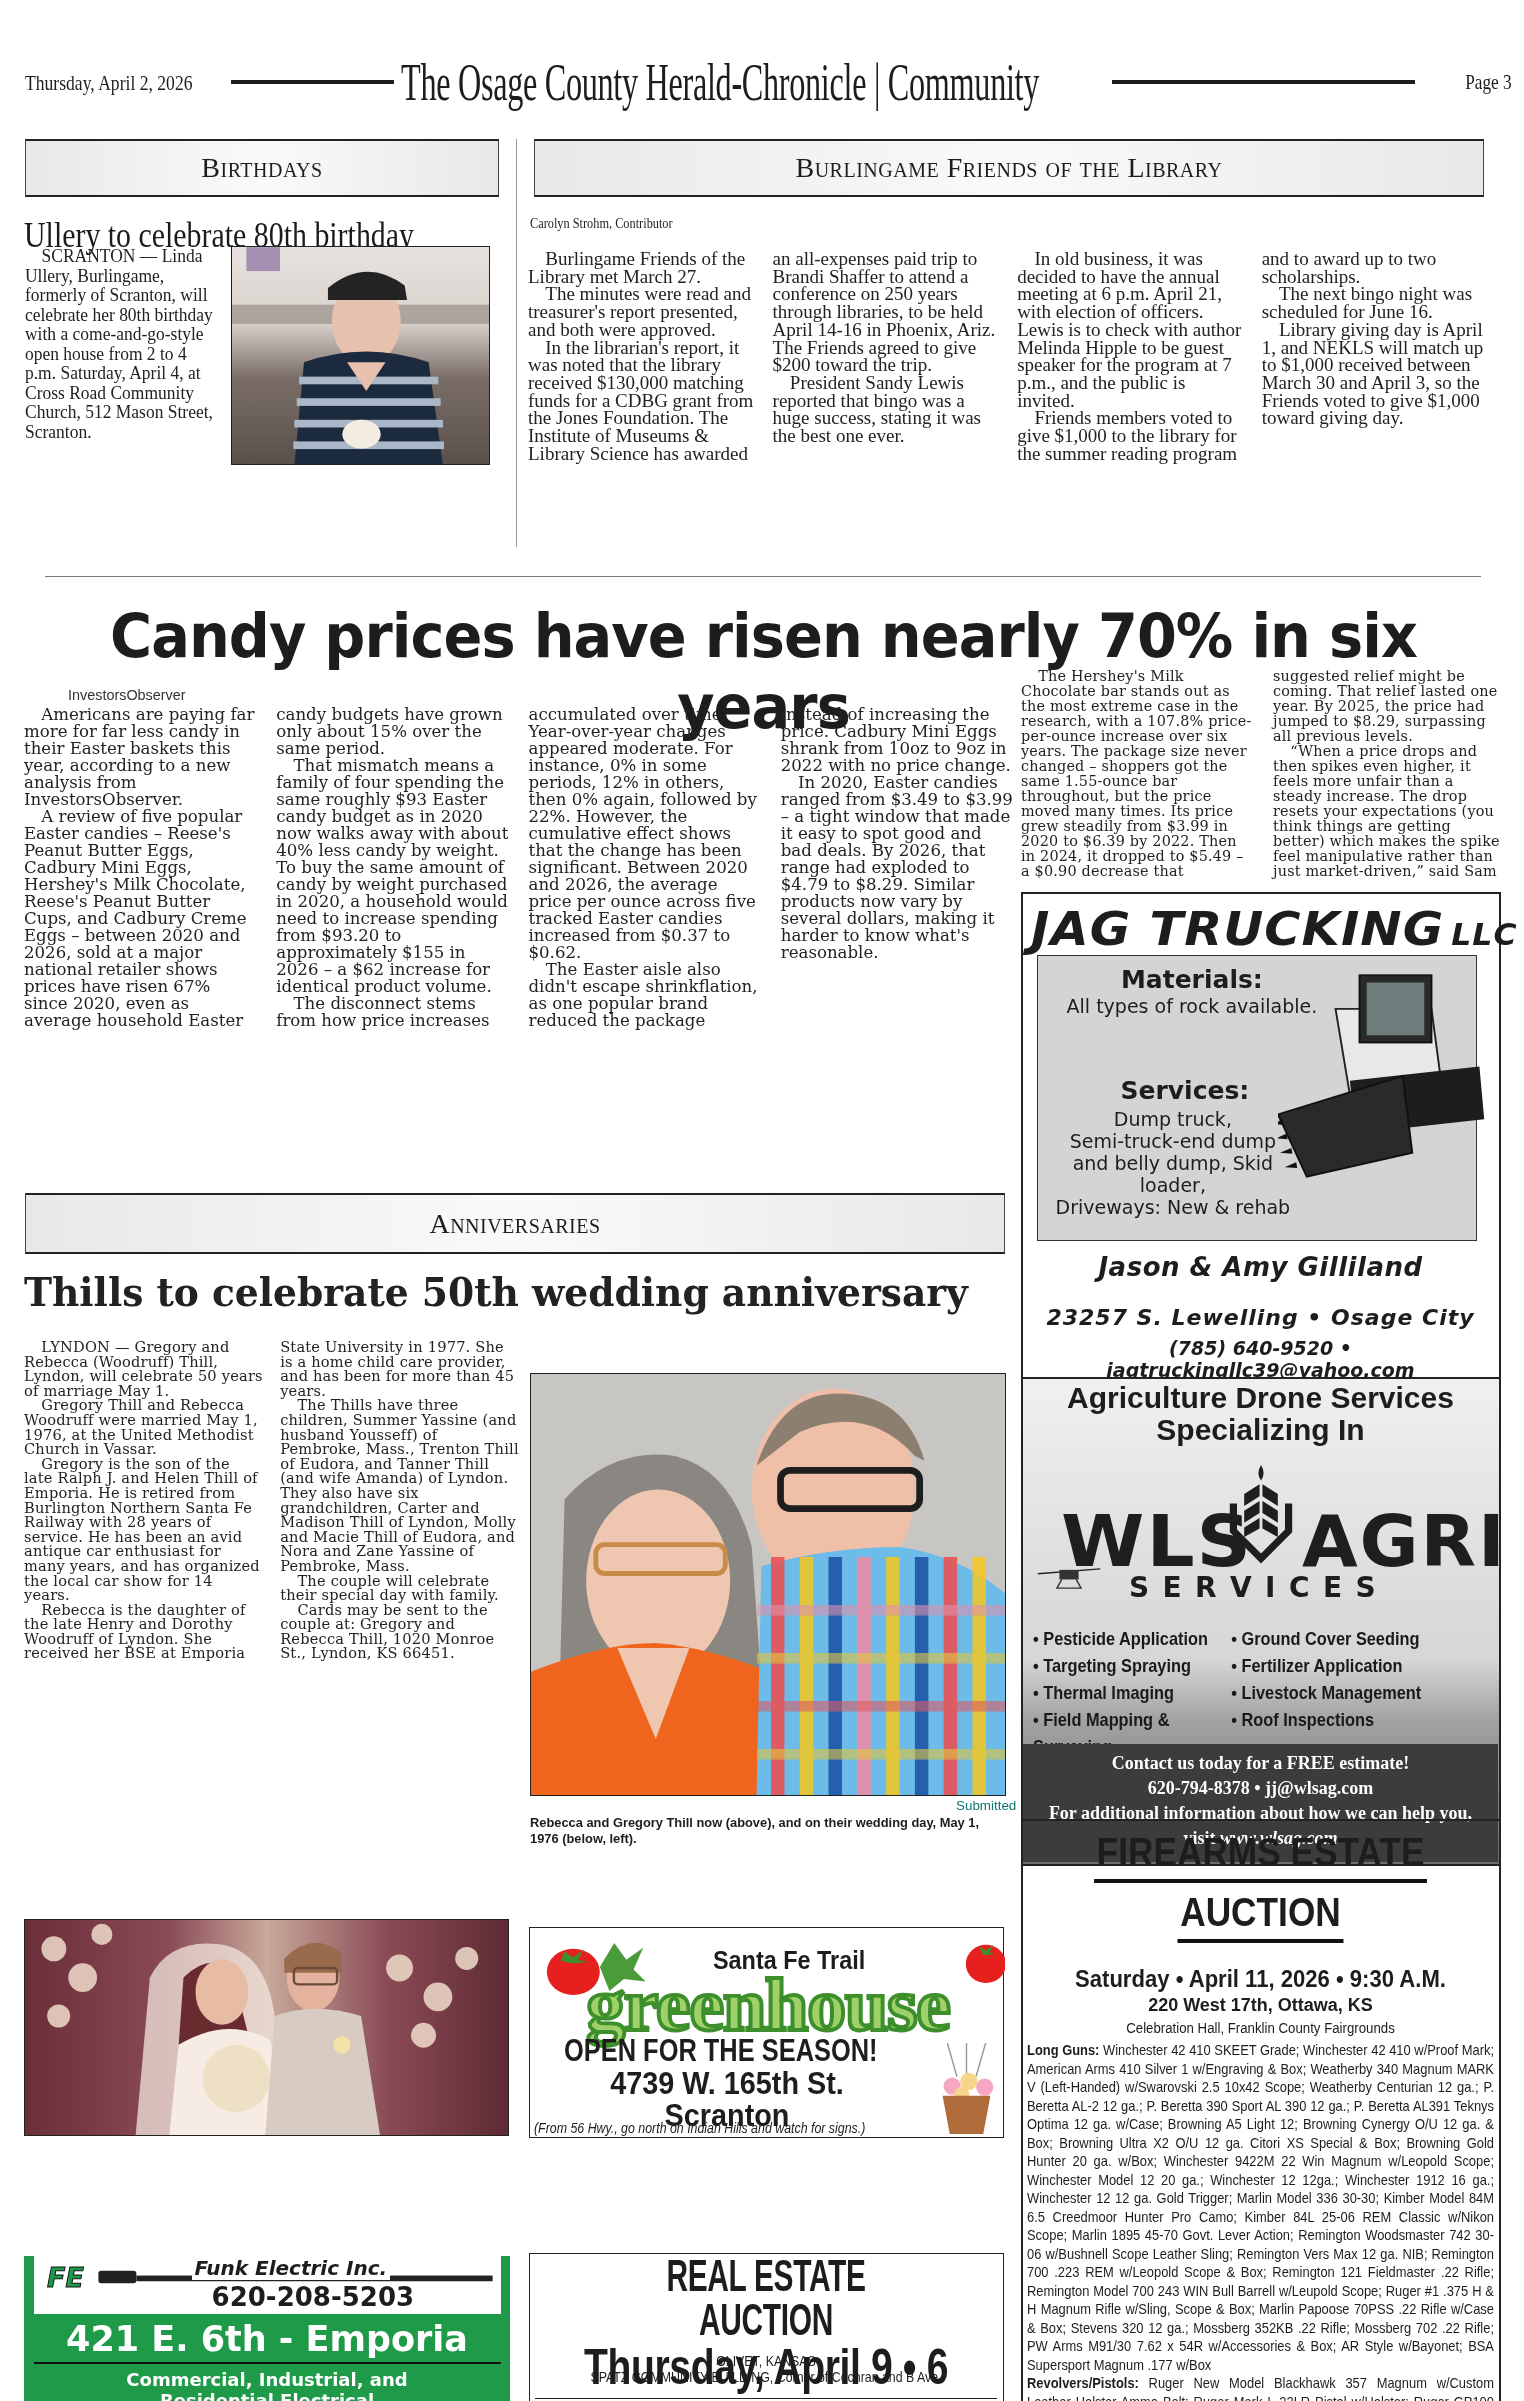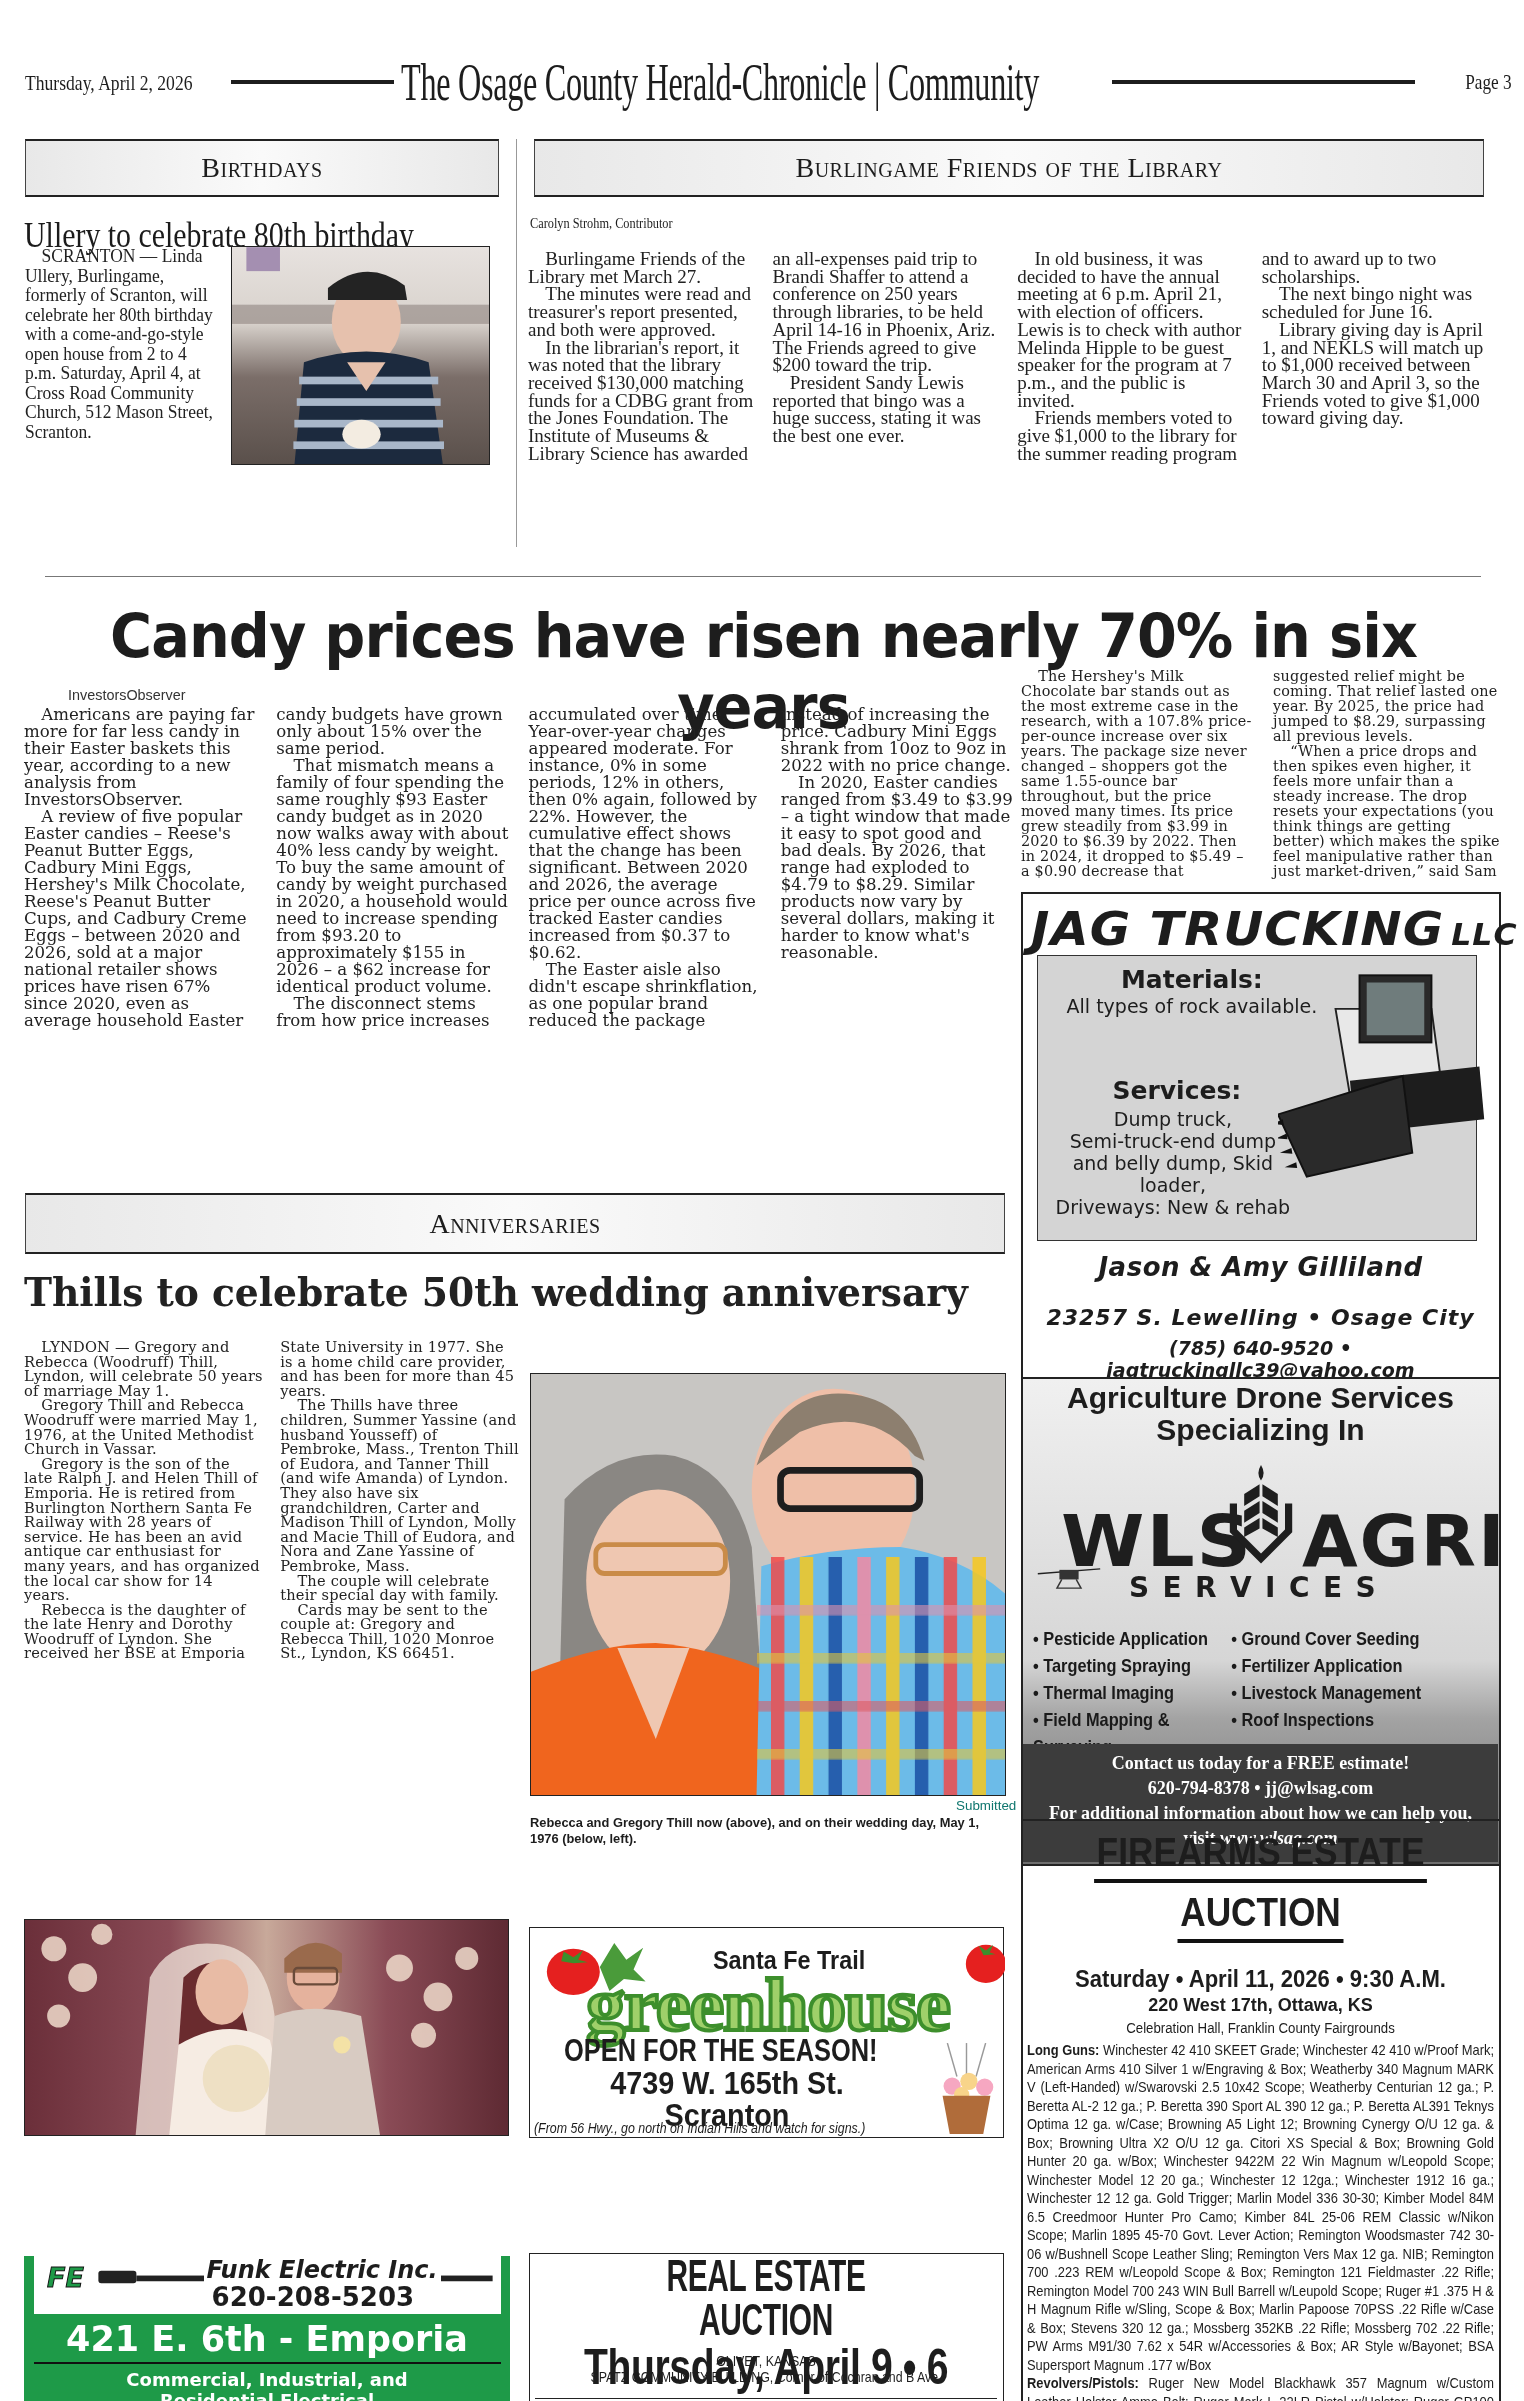--- a/index.html
+++ b/index.html
@@ -182,21 +182,21 @@
     <path d="M520 200 Q600 170 700 200 L740 452 L500 452 Z" fill="#d8cbc2"></path>
     <circle cx="660" cy="260" r="18" fill="#f4e2a6"></circle>
   </svg>
 </div>
 
 <div class="abs ad" id="jag">
   <div class="abs dsans" style="left:7.7px;top:6.7px;font-size:47px;font-weight:bold;font-style:italic;letter-spacing:1px;white-space:nowrap;transform:scaleX(1.05);transform-origin:left"><span>JAG TRUCKING</span><span style="font-size:30px;margin-left:6.7px">LLC</span></div>
   <div class="abs" style="left:14.4px;top:61px;width:440px;height:286px;background:#d4d4d4;border:1.4px solid #333">
     <div class="abs dsans" style="left:0;width:307px;top:8.6px;text-align:center;font-size:25px;font-weight:bold">Materials:</div>
     <div class="abs dsans" style="left:0;width:307px;top:39px;text-align:center;font-size:19px">All types of rock available.</div>
-    <div class="abs dsans" style="left:4px;width:269px;top:120px;text-align:center;font-size:25px;font-weight:bold">Services:</div>
+    <div class="abs dsans" style="left:12px;width:269px;top:120px;text-align:center;font-size:25px;font-weight:bold">Services:</div>
     <div class="abs dsans" style="left:0;width:269px;top:152px;text-align:center;font-size:19px;line-height:22px">
       <div>Dump truck,</div>
       <div>Semi-truck-end dump</div>
       <div>and belly dump, Skid loader,</div>
       <div>Driveways: New &amp; rehab</div>
     </div>
     <svg class="abs" style="left:240px;top:0" width="211" height="288" viewBox="0 0 440 600">
       <path d="M120 110 L320 110 L340 260 L150 290 Z" fill="#e8e8e8" stroke="#222" stroke-width="4"></path>
       <rect x="170" y="40" width="150" height="140" fill="#2a2a2a" stroke="#111" stroke-width="4"></rect>
       <rect x="185" y="55" width="120" height="110" fill="#6f7c7c"></rect>
@@ -322,21 +322,21 @@
 
 </div>
 
 <div class="abs ad" id="funk">
   <div class="abs" style="left:9.6px;top:0;width:467px;height:58px;background:#fff">
     <div class="abs dsans" style="left:13.4px;top:5.8px;font-size:27px;font-weight:bold;font-style:italic;color:#1e9a48;-webkit-text-stroke:1px #111">FE</div>
     <svg class="abs" style="left:62px;top:10.6px" width="399" height="19" viewBox="0 0 830 40">
         <rect x="0" y="8" width="80" height="26" rx="6" fill="#222"></rect>
         <rect x="80" y="18" width="750" height="12" fill="#222"></rect>
       </svg>
-    <div class="abs dsans" style="left:170px;top:0;font-size:24px;font-weight:bold;font-style:italic;background:#fff;padding:0 2.9px">Funk Electric Inc.</div>
+    <div class="abs dsans" style="left:158px;top:0;font-size:20px;font-weight:bold;font-style:italic;background:#fff;padding:0 2.9px">Funk Electric Inc.</div>
     <div class="abs dsans" style="left:178px;top:26px;font-size:26px;font-weight:bold">620-208-5203</div>
   </div>
   <div class="abs dsans" style="left:0;width:486px;top:63px;text-align:center;font-size:35px;font-weight:bold;color:#fff">421 E. 6th - Emporia</div>
   <div class="abs" style="left:9.6px;top:106px;width:467px;height:2.4px;background:#111"></div>
   <div class="abs dsans" style="left:0;width:486px;top:113px;text-align:center;font-size:18px;font-weight:bold;color:#fff;line-height:21px">
     <div>Commercial, Industrial, and</div>
     <div>Residential Electrical</div>
 
   </div>
 

